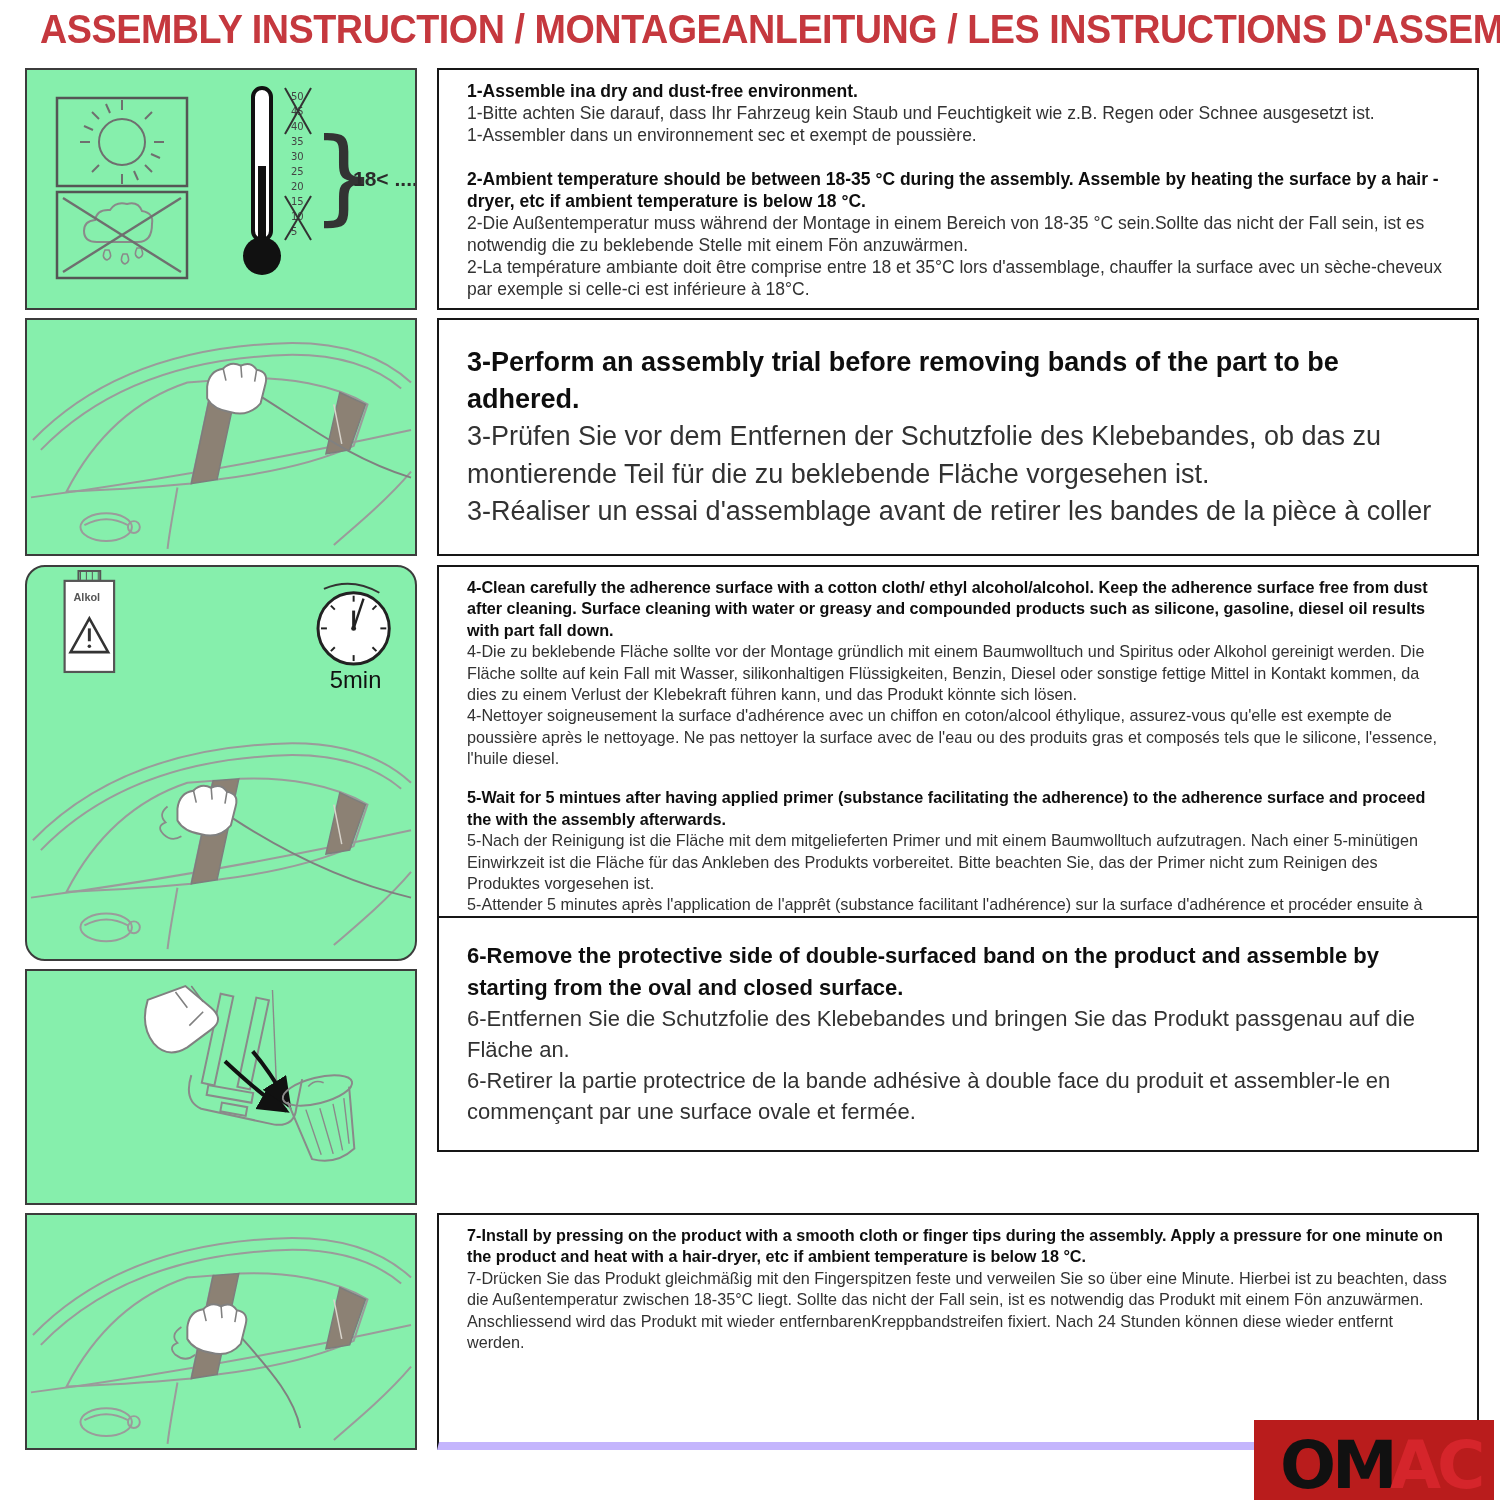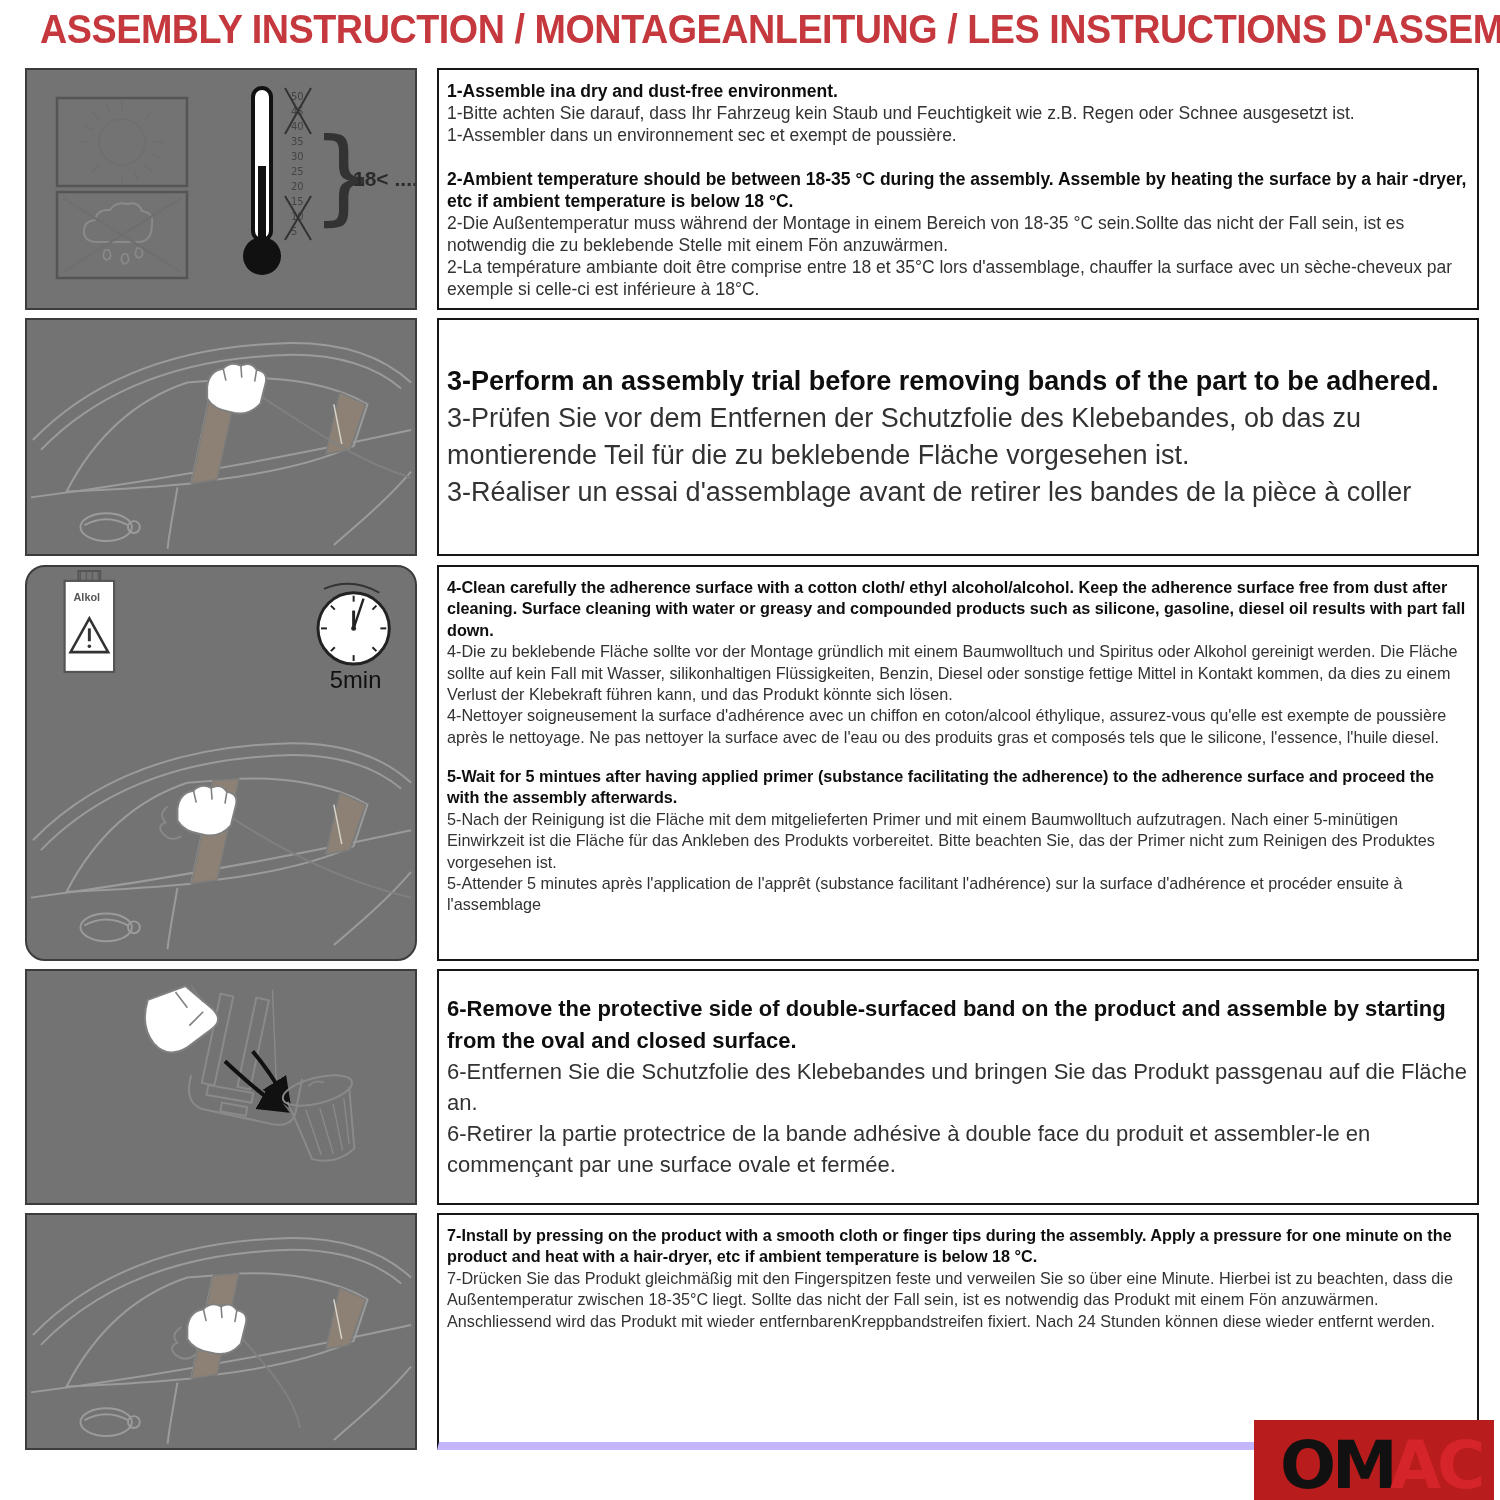--- a/index.html
+++ b/index.html
@@ -1,22 +1,22 @@
 <!DOCTYPE html>
 <html><head>
 <meta charset="utf-8">
 <style>
   html,body{margin:0;padding:0;background:#ffffff;}
   .page{position:relative;width:1500px;height:1500px;background:#fff;overflow:hidden;
         font-family:"Liberation Sans","DejaVu Sans",sans-serif;}
   .title{position:absolute;left:40px;top:6px;font-size:41px;font-weight:bold;color:#c5383e;
          white-space:nowrap;transform:scaleX(.92);transform-origin:left top;letter-spacing:-.5px;}
-  .ibox{position:absolute;left:25px;width:392px;border:2px solid #3c3c3c;background:#737373;box-sizing:border-box;}
+  .ibox{position:absolute;left:25px;width:392px;border:2px solid #3c3c3c;background:#86efac;box-sizing:border-box;}
   .tbox{position:absolute;left:437px;width:1042px;border:2px solid #161616;background:#fff;box-sizing:border-box;
-        padding:10px 8px;}
+        padding:10px 28px;}
   .tbox p{margin:0;}
   .tbox .b{font-weight:bold;color:#0e0e0e;}
   .tbox .r{font-weight:normal;color:#323232;}
   .fs1{font-size:17.5px;line-height:1.26;}
   .fs3{font-size:16.2px;line-height:1.32;}
   .big2{font-size:27px;line-height:1.38;display:flex;flex-direction:column;justify-content:center;}
   .big4{font-size:22px;line-height:1.42;display:flex;flex-direction:column;justify-content:center;}
   .gap{height:22px;}
   .gap2{height:18px;}
   svg{display:block;}
@@ -214,21 +214,21 @@
         </g>
         <g transform="translate(258,118) rotate(-14)" fill="none" stroke="#8a8a8a" stroke-width="2">
           <ellipse cx="34" cy="10" rx="36" ry="13"></ellipse>
           <path d="M2,14 L12,76 q22,12 44,0 L66,14"></path>
           <path d="M18,26 l4,48 M32,28 l2,48 M46,27 l-2,48 M58,24 l-6,46" stroke-width="1.4"></path>
           <path d="M26,4 q8,-6 16,0" stroke-width="1.6"></path>
         </g>
       </g>
     </svg>
   </div>
-  <div class="tbox big4" style="top:969px;height:236px;align-items:center;">
+  <div class="tbox big4" style="top:916px;height:236px;align-items:center;">
     <p class="b">6-Remove the protective side of double-surfaced band on the product and assemble by starting from the oval and closed surface.</p>
     <p class="r">6-Entfernen Sie die Schutzfolie des Klebebandes und bringen Sie das Produkt passgenau auf die Fläche an.</p>
     <p class="r">6-Retirer la partie protectrice de la bande adhésive à double face du produit et assembler-le en commençant par une surface ovale et fermée.</p>
   </div>
 
   <div class="ibox" style="top:1213px;height:237px;">
     <svg viewBox="0 0 392 233" width="100%" height="100%">
       <g>
         <use href="#car-art" x="0" y="2" width="392" height="230"></use>
         <path d="M216,122 C250,160 270,185 276,214" fill="none" stroke="#808080" stroke-width="2"></path>

